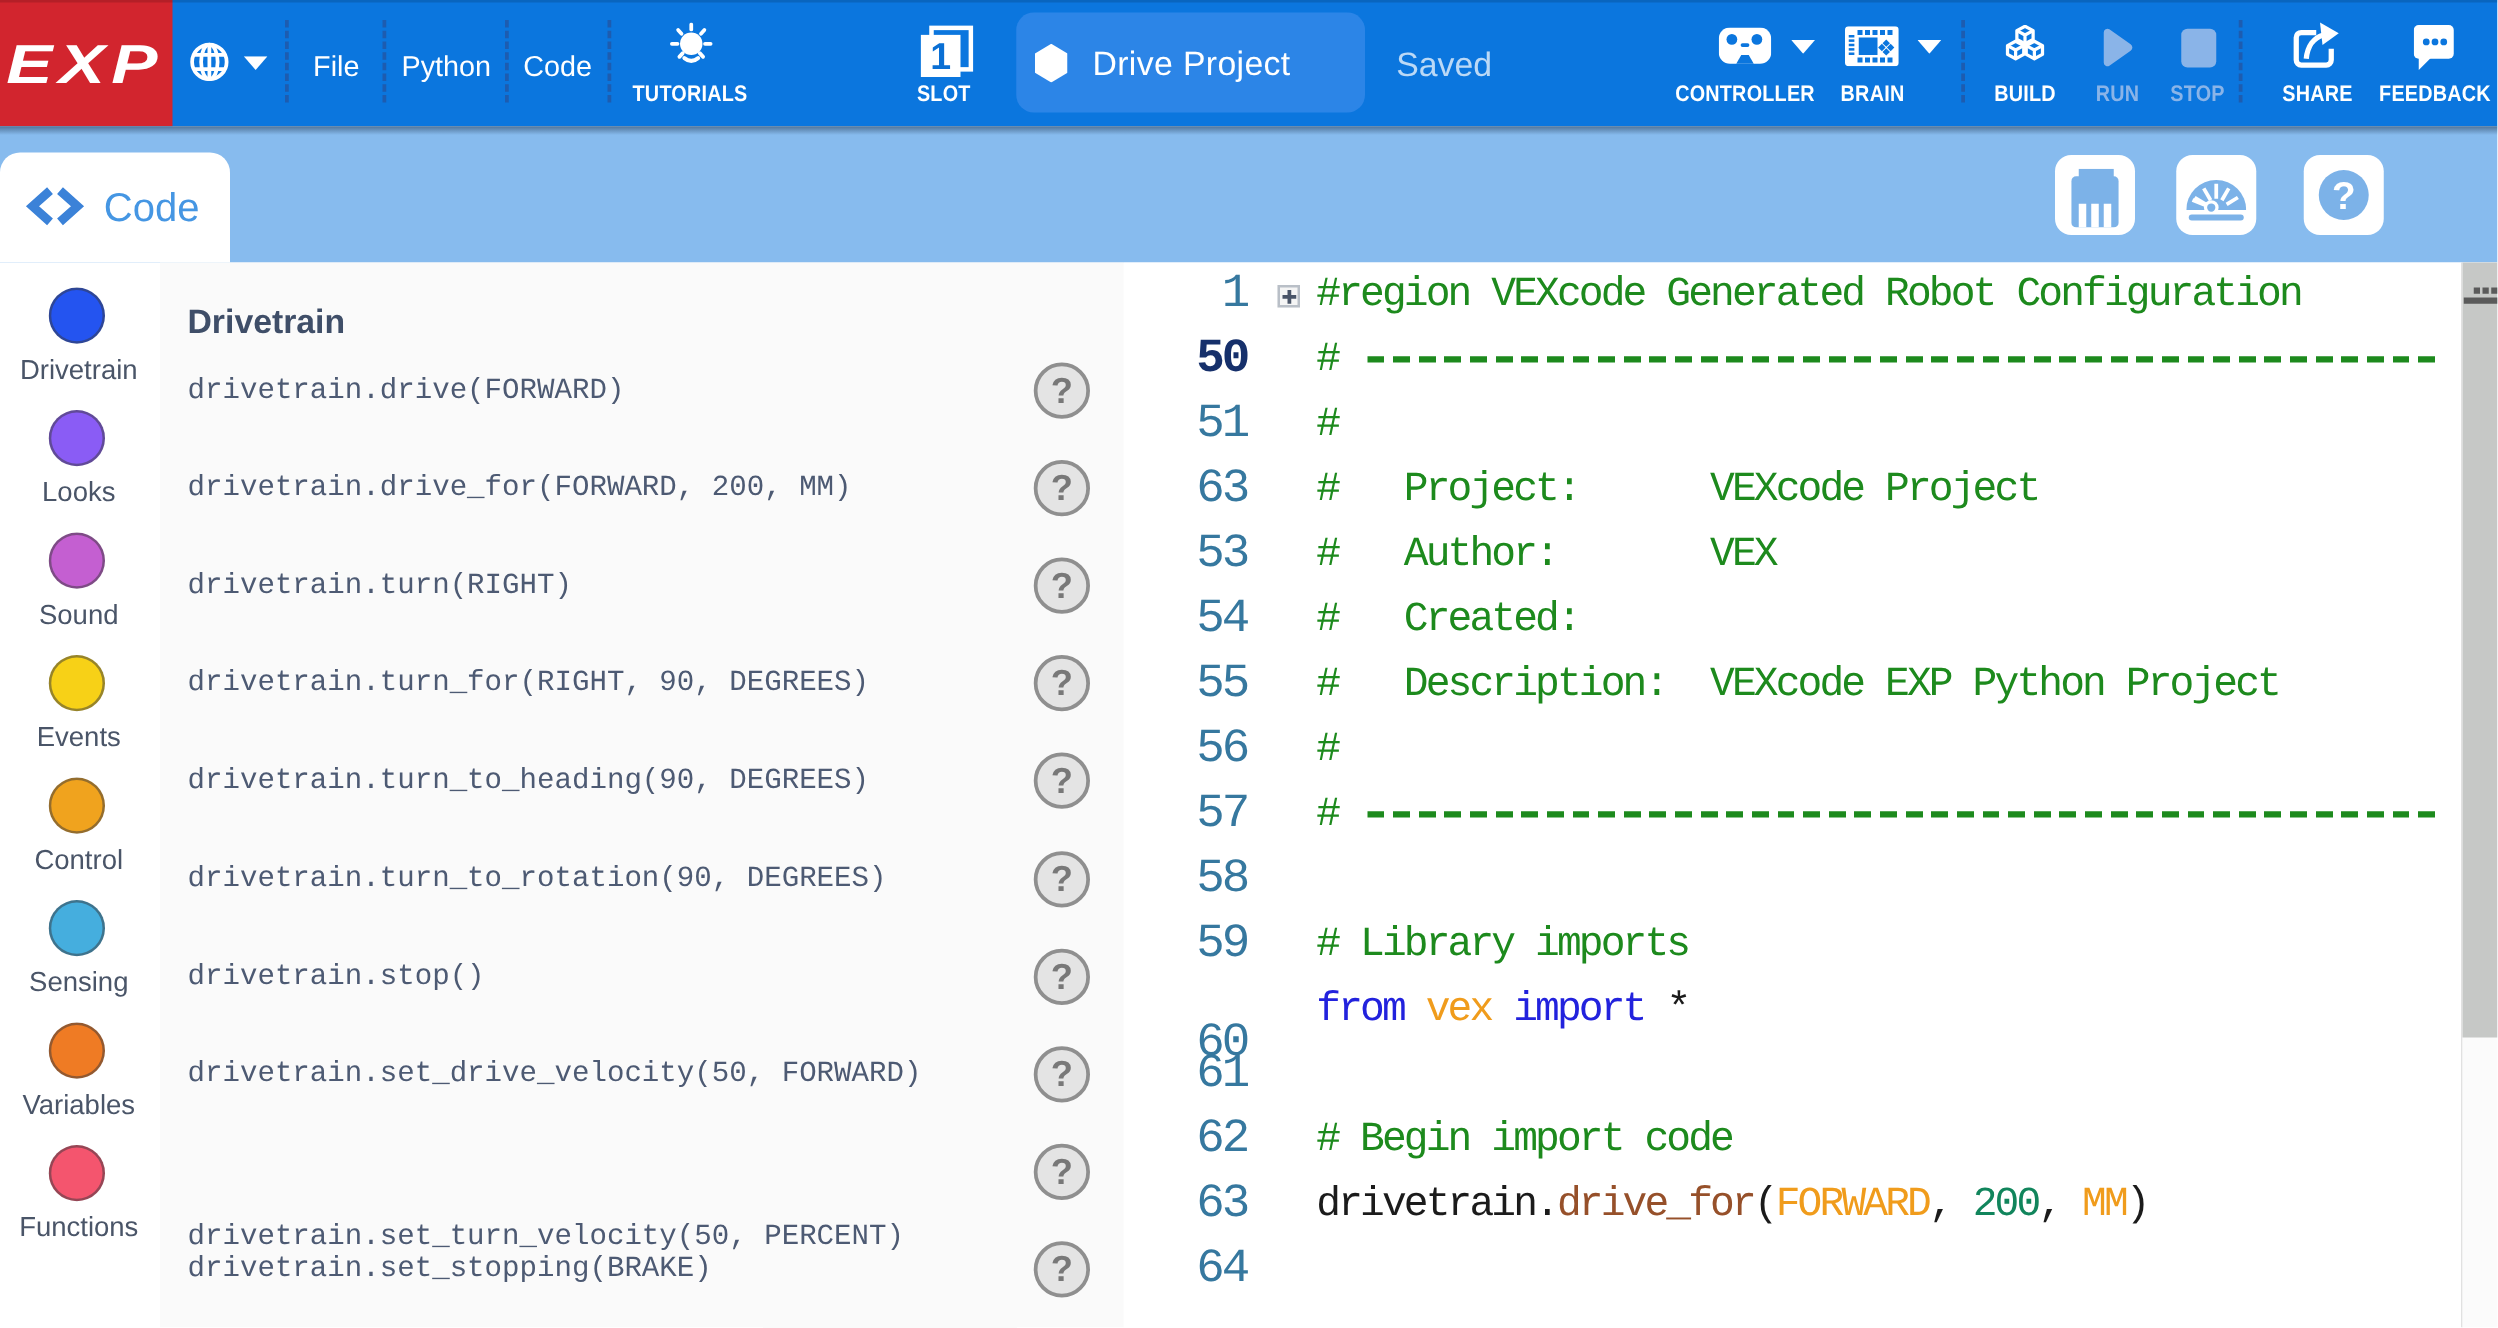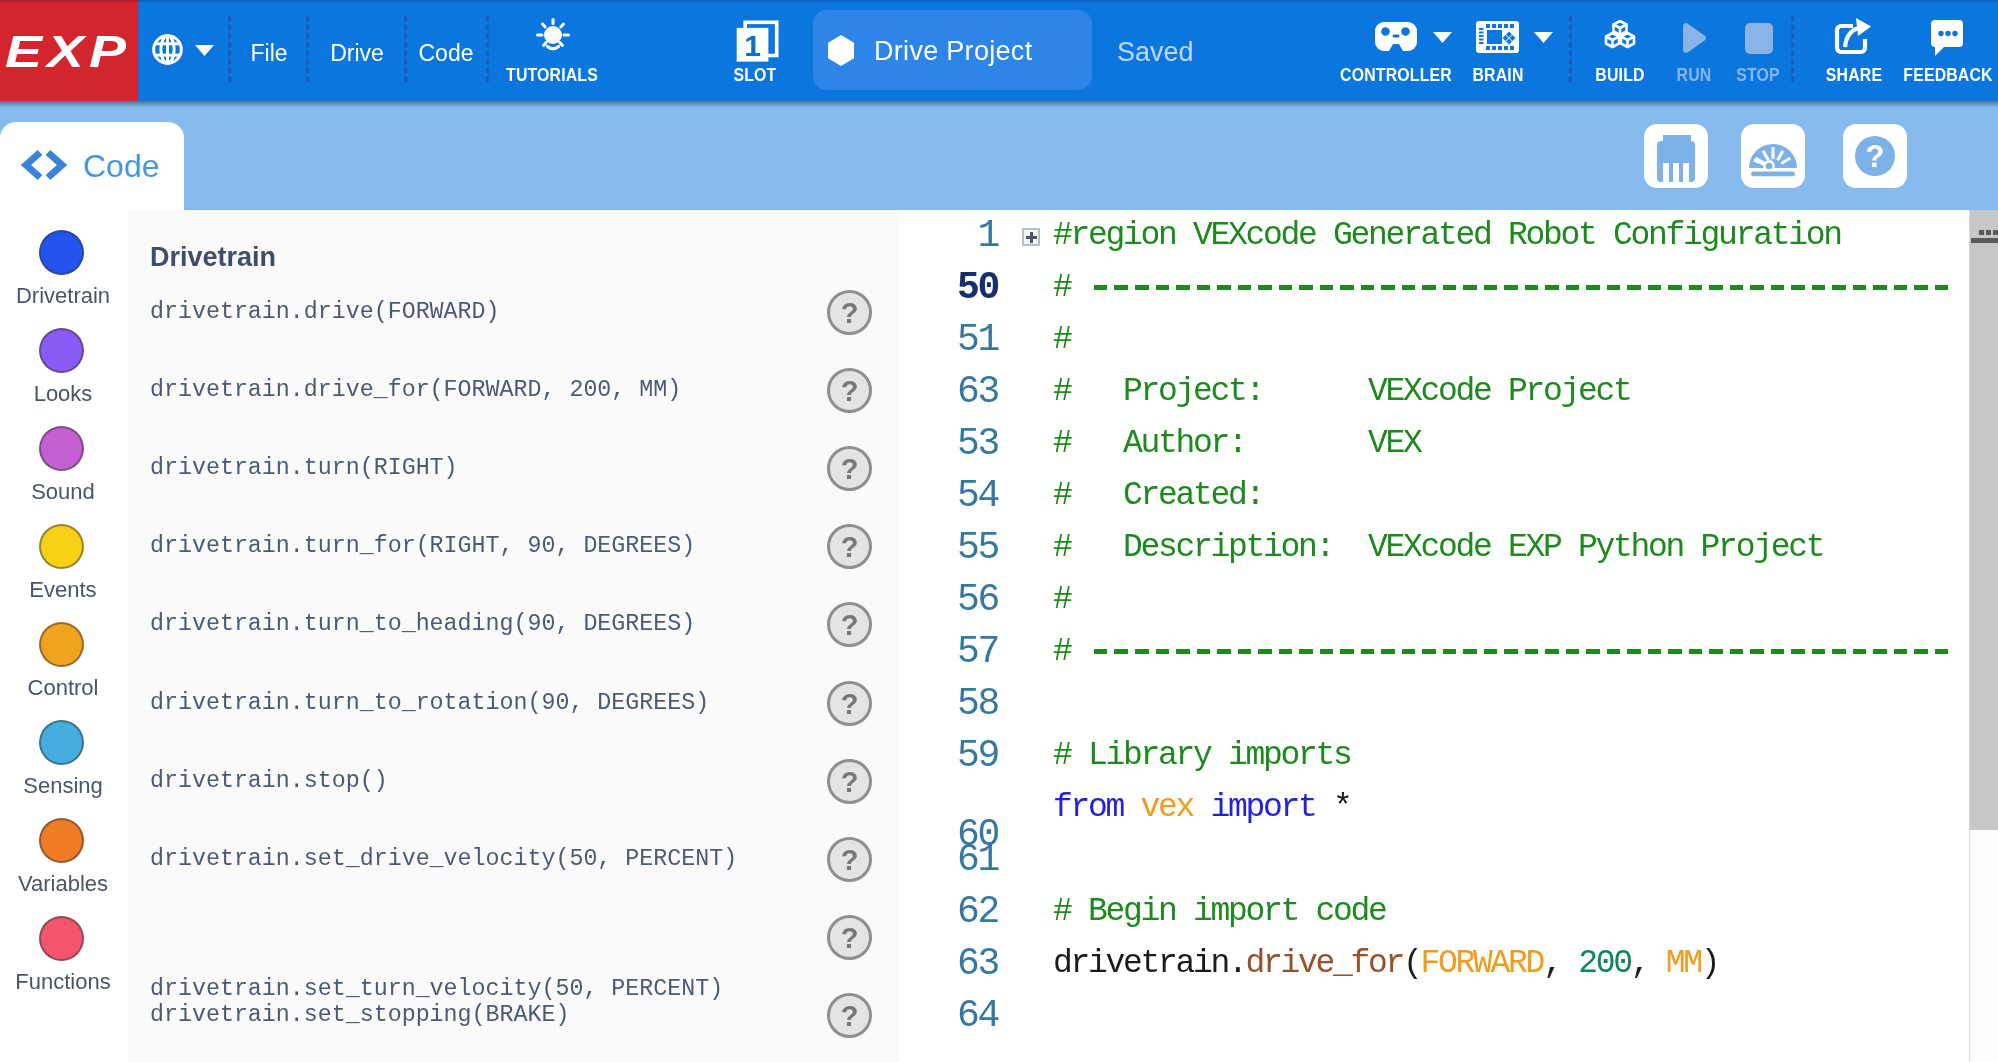--- a/index.html
+++ b/index.html
@@ -33,21 +33,21 @@
       <line x1="4" y1="10.8" x2="29" y2="10.8"></line>
       <line x1="4" y1="22.2" x2="29" y2="22.2"></line>
     </g>
   </svg>
 <svg class="abs" style="left:195px;top:45px" width="19" height="11">
     <polygon points="0,0 19,0 9.5,11" fill="#fff"></polygon>
   </svg>
 <div class="vsep" style="left:228px"></div>
 <div class="menu" style="left:269px;top:39.5px">File</div>
 <div class="vsep" style="left:306px"></div>
-<div class="menu" style="left:357px;top:39.5px">Drive</div>
+<div class="menu" style="left:357px;top:39.5px">Python</div>
 <div class="vsep" style="left:404px"></div>
 <div class="menu" style="left:446px;top:39.5px">Code</div>
 <div class="vsep" style="left:486px"></div>
 
 <svg class="abs" style="left:533px;top:18px" width="40" height="36" viewBox="0 0 40 36">
     <g stroke="#fff" stroke-width="3" stroke-linecap="round">
       <line x1="20" y1="1.5" x2="20" y2="5.5"></line>
       <line x1="30.5" y1="6" x2="27.8" y2="9"></line>
       <line x1="9.5" y1="6" x2="12.2" y2="9"></line>
       <line x1="35.5" y1="17" x2="31" y2="17"></line>
@@ -222,21 +222,21 @@
 <div class="item" style="top:455px">drivetrain.turn(RIGHT)</div>
 <div class="qc" style="left:827px;top:446px">?</div>
 <div class="item" style="top:533px">drivetrain.turn_for(RIGHT, 90, DEGREES)</div>
 <div class="qc" style="left:827px;top:524px">?</div>
 <div class="item" style="top:611px">drivetrain.turn_to_heading(90, DEGREES)</div>
 <div class="qc" style="left:827px;top:602px">?</div>
 <div class="item" style="top:690px">drivetrain.turn_to_rotation(90, DEGREES)</div>
 <div class="qc" style="left:827px;top:681px">?</div>
 <div class="item" style="top:768px">drivetrain.stop()</div>
 <div class="qc" style="left:827px;top:759px">?</div>
-<div class="item" style="top:846px">drivetrain.set_drive_velocity(50, PERCENT)</div>
+<div class="item" style="top:846px">drivetrain.set_drive_velocity(50, FORWARD)</div>
 <div class="qc" style="left:827px;top:837px">?</div>
 <div class="item" style="top:976px">drivetrain.set_turn_velocity(50, PERCENT)</div>
 <div class="qc" style="left:827px;top:915px">?</div>
 <div class="item" style="top:1002px">drivetrain.set_stopping(BRAKE)</div>
 <div class="qc" style="left:827px;top:993px">?</div>
 
 <div class="abs" style="left:899px;top:210px;width:1071px;height:852px;background:#fff"></div>
 <div class="num" style="top:210px">1</div>
 <div class="abs" style="left:1022px;top:228px;width:18px;height:18px;background:#f5f5f5;border:2px solid #b9bfc7"></div>
 <div class="abs" style="left:1025.5px;top:235.5px;width:11px;height:3px;background:#4a5568"></div>

